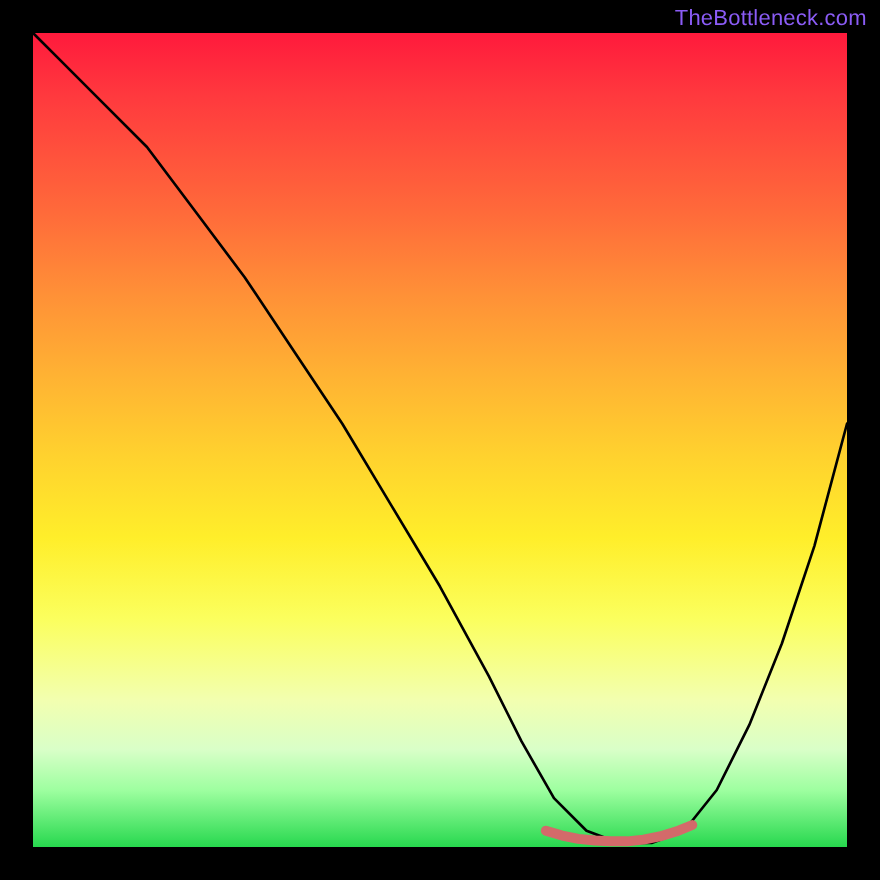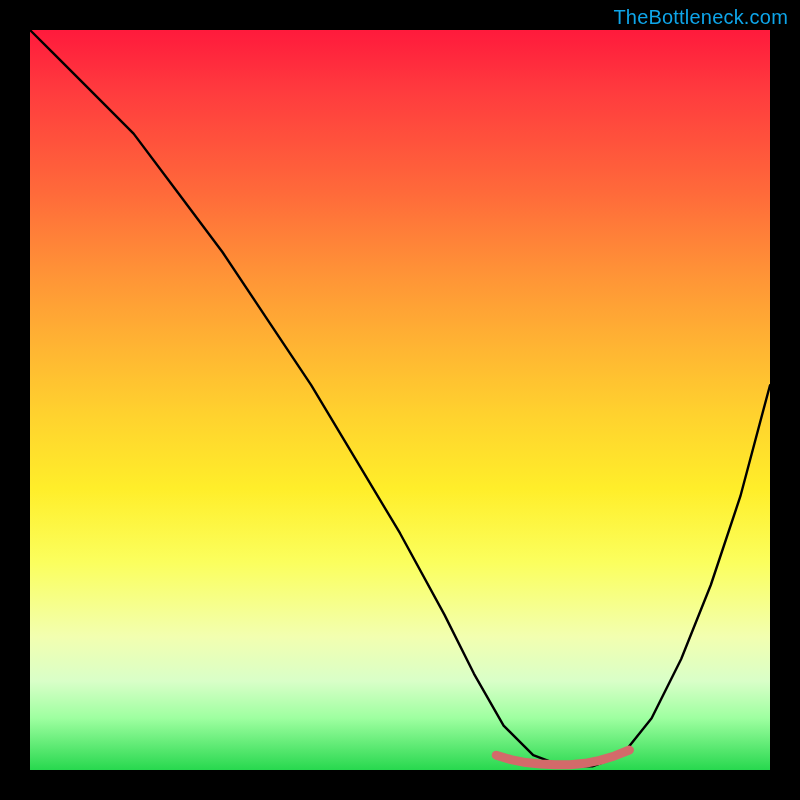--- a/index.html
+++ b/index.html
@@ -37,21 +37,21 @@
       #fbff5e 72%,
       #f2ffb0 82%,
       #d9ffc8 88%,
       #9effa0 93%,
       #27d84e 100%);
   }
   .watermark {
     position: absolute;
     top: 6px;
     right: 12px;
-    color: #0ea5e9;
+    color: #8b5cf6;
     font-size: 20px;
     letter-spacing: 0.2px;
     user-select: none;
   }
   svg.curve {
     position: absolute;
     left: 0;
     top: 0;
     width: 740px;
     height: 740px;

